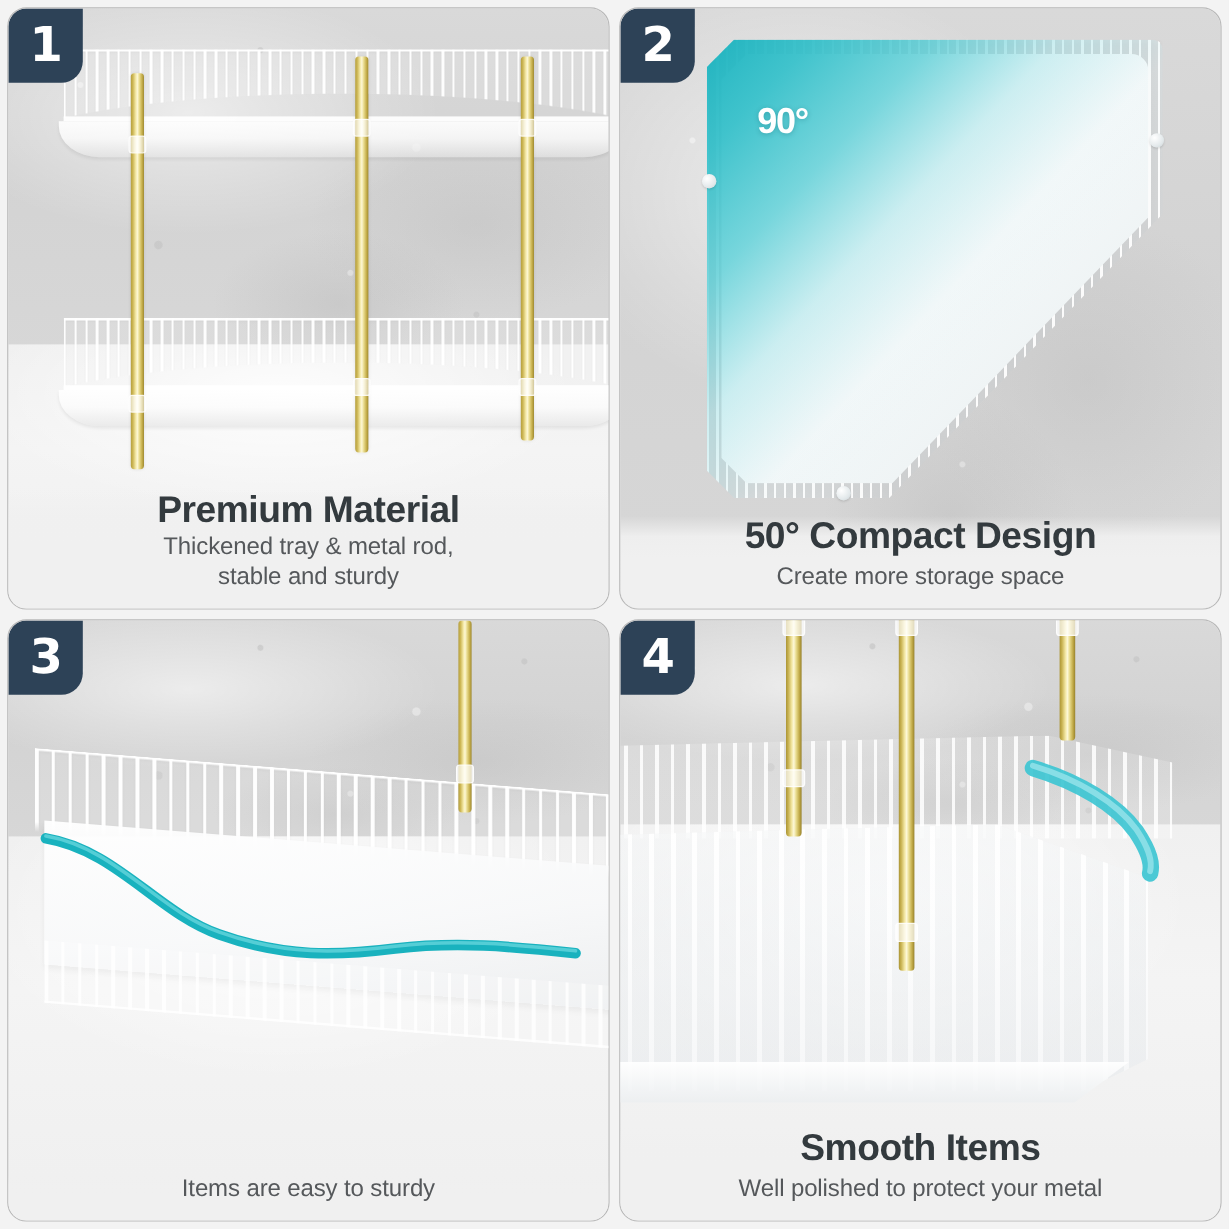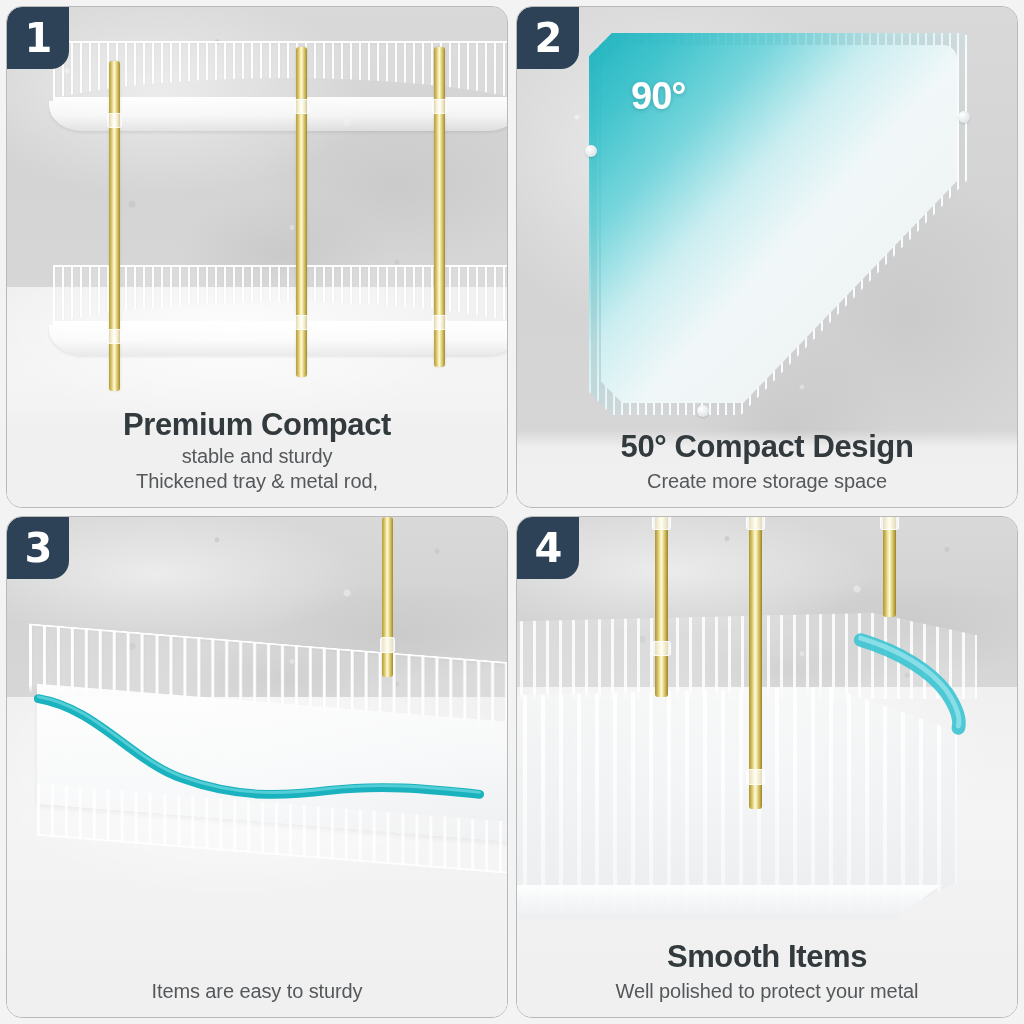--- a/index.html
+++ b/index.html
@@ -222,23 +222,23 @@
       rgba(25,178,190,.96) 0%,
       rgba(48,190,200,.92) 12%,
       rgba(86,204,212,.80) 26%,
       rgba(150,222,228,.46) 40%,
       rgba(220,243,245,.12) 54%,
       rgba(255,255,255,0) 66%);
     border-radius: 10px;
   }
   .deg-label {
     position: absolute;
-    left: 42px; top: 42px;
+    left: 42px; top: 52px;
     color: #ffffff;
-    font-size: 38px;
+    font-size: 30px;
     font-weight: bold;
     letter-spacing: -1px;
     z-index: 25;
     text-shadow: 0 1px 4px rgba(0,80,90,.28);
   }
   .tv-nub {
     position: absolute;
     width: 12px; height: 12px;
     border-radius: 50%;
     background: radial-gradient(circle at 35% 32%, #ffffff, #e3e9eb 62%, #c9d2d5 100%);
@@ -369,23 +369,23 @@
       <div class="rod" style="left:102px; top:54px;  height:330px;"></div>
       <div class="rod" style="left:289px; top:40px;  height:330px;"></div>
       <div class="rod" style="left:427px; top:40px;  height:320px;"></div>
     </div>
 
     <div class="badge">
       <span class="badge-num">1</span>
     </div>
 
     <div class="caption tall">
-      <div class="title">Premium Compact</div>
+      <div class="title">Premium Material</div>
+      <div class="subtitle">Thickened tray &amp; metal rod,</div>
       <div class="subtitle">stable and sturdy</div>
-      <div class="subtitle">Thickened tray &amp; metal rod,</div>
     </div>
   </section>
 
   <section class="panel" id="p2">
     <div class="stage">
       <div class="wall"></div>
 
       <div class="topview">
         <div class="tv-shape">
           <div class="tv-rim"></div>

